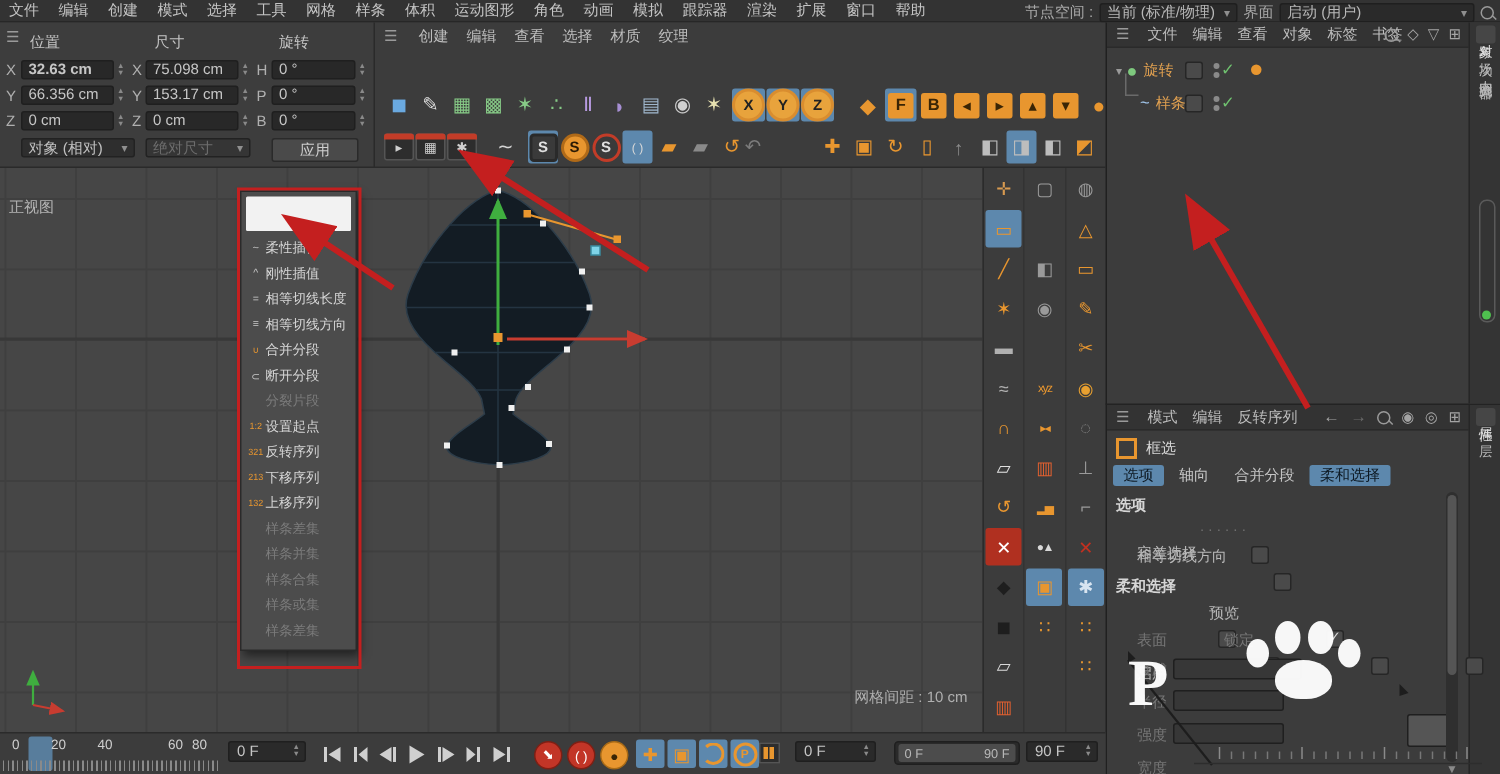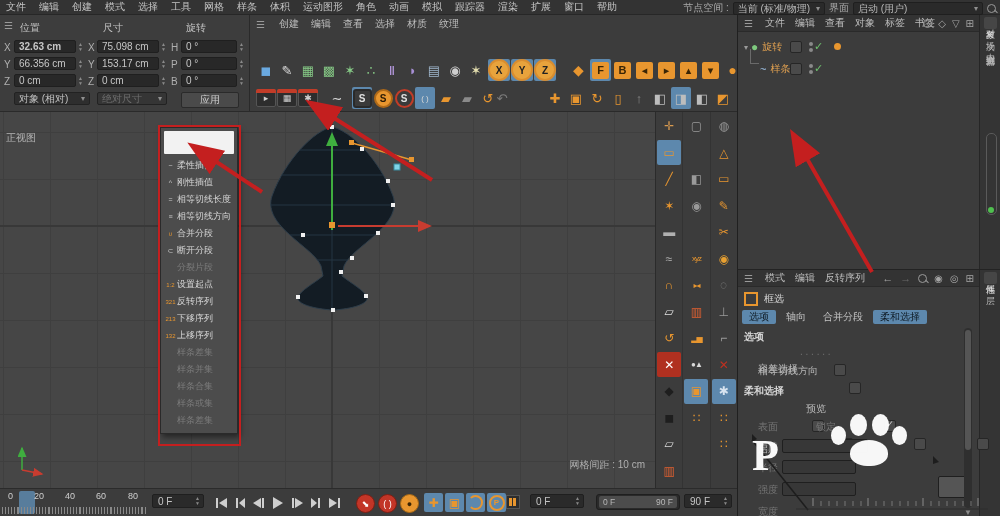--- a/index.html
+++ b/index.html
@@ -720,21 +720,21 @@
 </div>
 <span id="wm-letter">P</span>
 
 <div id="timeline" class="abs">
   <div id="ruler">
     <div id="playhead"></div>
     <div id="ruler-nums">
         <span class="rnum" style="left: 6px;">0</span>
         <span class="rnum" style="left: 32px;">20</span>
         <span class="rnum" style="left: 63px;">40</span>
-        <span class="rnum" style="left: 94px;">60</span>
+        <span class="rnum" style="left: 110px;">60</span>
         <span class="rnum" style="left: 126px;">80</span>
       </div>
     <div class="ticks"></div>
   </div>
   <div class="tl-field" style="left:152px;width:52px;">
     <span>0 F</span>
     <span class="stepper" style="position:static;margin-left:auto;margin-right:2px;">▲<br>▼</span>
   </div>
   <div class="trow" style="left:212px;top:5px;">
     <span class="tbtn">

